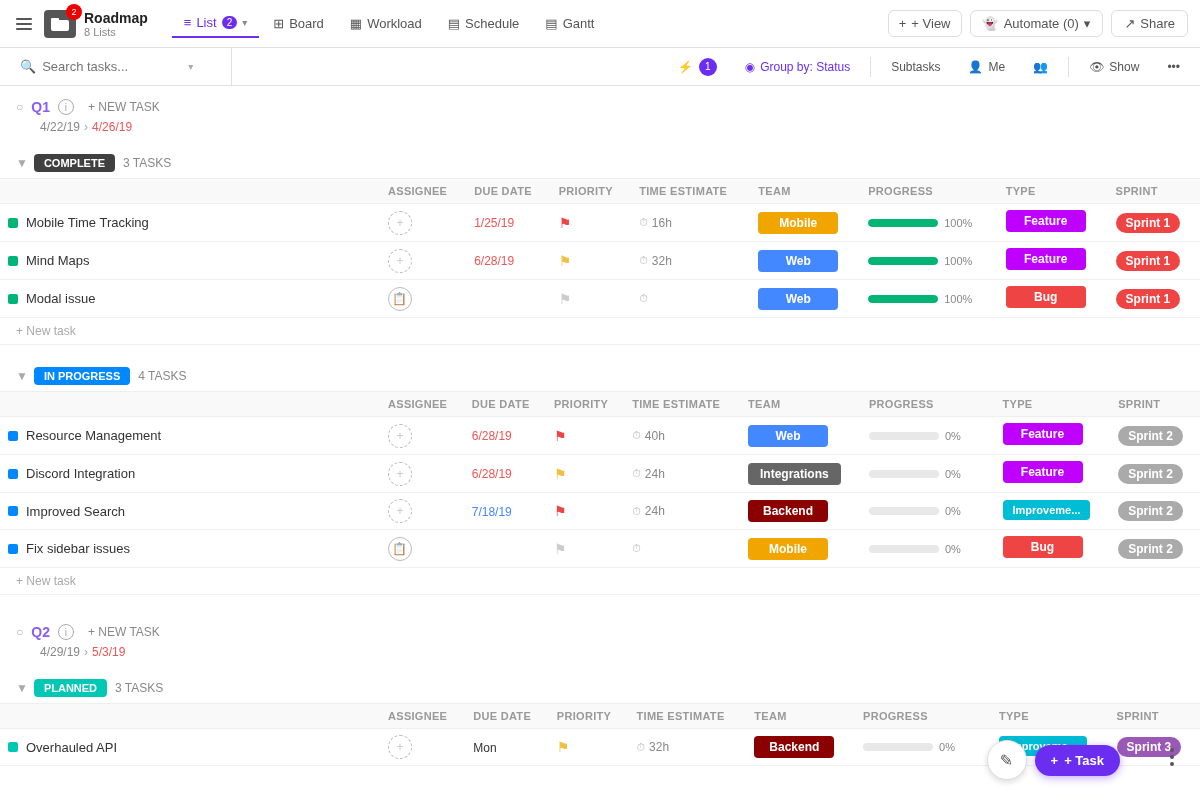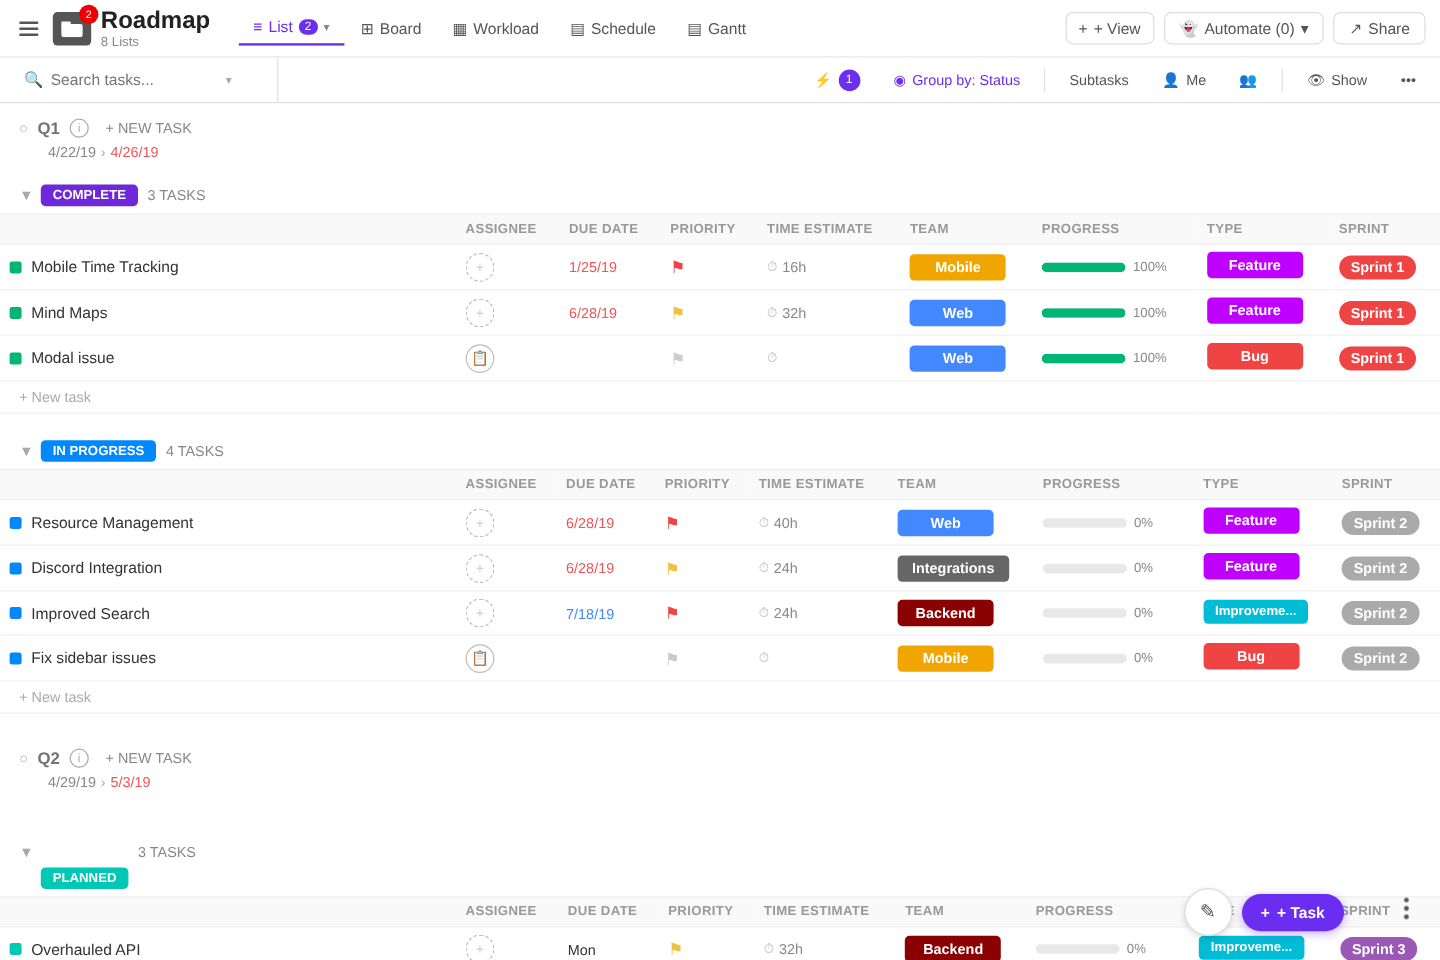--- a/index.html
+++ b/index.html
@@ -5,21 +5,21 @@
     * { box-sizing: border-box; margin: 0; padding: 0; }
     body { font-family: -apple-system, BlinkMacSystemFont, 'Segoe UI', sans-serif; font-size: 13px; background: #fff; color: #333; overflow-x: hidden; }
 
     
     .top-nav { display: flex; align-items: center; height: 48px; padding: 0 12px; border-bottom: 1px solid #e0e0e0; background: #fff; }
     .nav-left { display: flex; align-items: center; gap: 8px; }
     .hamburger { display: flex; flex-direction: column; gap: 3px; cursor: pointer; padding: 4px; }
     .hamburger span { display: block; width: 16px; height: 2px; background: #555; border-radius: 1px; }
     .folder-icon { width: 32px; height: 28px; background: #555; border-radius: 4px; display: flex; align-items: center; justify-content: center; color: #fff; font-size: 14px; position: relative; }
     .project-info { display: flex; flex-direction: column; }
-    .project-title { font-weight: 700; font-size: 20px; color: #222; }
+    .project-title { font-weight: 700; font-size: 14px; color: #222; }
     .project-sub { font-size: 11px; color: #888; }
     .nav-tabs { display: flex; align-items: center; gap: 2px; margin-left: 16px; }
     .nav-tab { display: flex; align-items: center; gap: 5px; padding: 6px 12px; border-radius: 6px; cursor: pointer; color: #555; font-size: 13px; text-decoration: none; }
     .nav-tab.active { color: #6b2ef0; border-bottom: 2px solid #6b2ef0; border-radius: 0; }
     .nav-right { margin-left: auto; display: flex; align-items: center; gap: 8px; }
     .btn-view { display: flex; align-items: center; gap: 5px; padding: 5px 10px; border: 1px solid #ddd; border-radius: 6px; cursor: pointer; font-size: 13px; color: #555; background: #fff; }
     .btn-automate { display: flex; align-items: center; gap: 5px; padding: 5px 12px; border: 1px solid #ddd; border-radius: 6px; cursor: pointer; font-size: 13px; color: #555; background: #fff; }
     .btn-share { display: flex; align-items: center; gap: 5px; padding: 5px 12px; background: #fff; border: 1px solid #ddd; border-radius: 6px; cursor: pointer; font-size: 13px; color: #555; }
 
     
@@ -31,35 +31,35 @@
     .filter-btn { display: flex; align-items: center; gap: 5px; padding: 3px 8px; border-radius: 4px; cursor: pointer; font-size: 12px; color: #555; }
     .filter-btn.active { color: #6b2ef0; }
     .filter-divider { width: 1px; height: 20px; background: #e0e0e0; }
 
     
     .content { padding: 0; overflow-y: auto; height: calc(800px - 86px); }
 
     
     .sprint-section { padding: 12px 16px 4px; }
     .sprint-header { display: flex; align-items: center; gap: 8px; margin-bottom: 4px; }
-    .sprint-title { font-weight: 700; font-size: 14px; color: #737373; display: flex; align-items: center; gap: 6px; text-align: right; }
+    .sprint-title { font-weight: 700; font-size: 14px; color: #8b5cf6; display: flex; align-items: center; gap: 6px; text-align: right; }
     .sprint-info-icon { width: 16px; height: 16px; border-radius: 50%; border: 1.5px solid #aaa; display: flex; align-items: center; justify-content: center; font-size: 10px; color: #aaa; cursor: pointer; }
     .new-task-btn { font-size: 12px; color: #888; cursor: pointer; padding: 2px 6px; border-radius: 4px; }
     .sprint-dates { font-size: 12px; color: #888; display: flex; align-items: center; gap: 4px; margin-bottom: 10px; margin-left: 24px; }
     .sprint-date-arrow { color: #aaa; }
     .sprint-date-end { color: #e55; }
 
     
     .group-container { margin: 0 0 16px; }
     .group-header { display: flex; align-items: center; padding: 6px 16px; }
     .group-toggle { cursor: pointer; color: #aaa; margin-right: 6px; font-size: 12px; }
     .status-badge { padding: 3px 10px; border-radius: 4px; font-size: 11px; font-weight: 700; color: #fff; margin-right: 8px; }
-    .status-complete { background: #6d28d9; }
+    .status-complete { background: #404040; }
     .status-inprogress { background: #0088ff; }
-    .status-planned { background: #00c8b5; margin-top: 44px; }
+    .status-planned { background: #00c8b5; }
     .task-count { font-size: 12px; color: #888; }
 
     
     .task-table { width: 100%; border-collapse: collapse; }
     .task-table thead tr { background: #f9f9f9; border-top: 1px solid #eee; border-bottom: 1px solid #eee; }
     .task-table th { padding: 6px 8px; font-size: 11px; color: #999; font-weight: 600; text-transform: uppercase; text-align: left; letter-spacing: 0.3px; }
     .task-table td { padding: 6px 8px; border-bottom: 1px solid #f0f0f0; font-size: 13px; vertical-align: middle; }
     .task-name-col { width: 380px; }
     .col-assignee, .col-duedate, .col-priority, .col-estimate, .col-team, .col-progress, .col-type, .col-sprint { }
 

